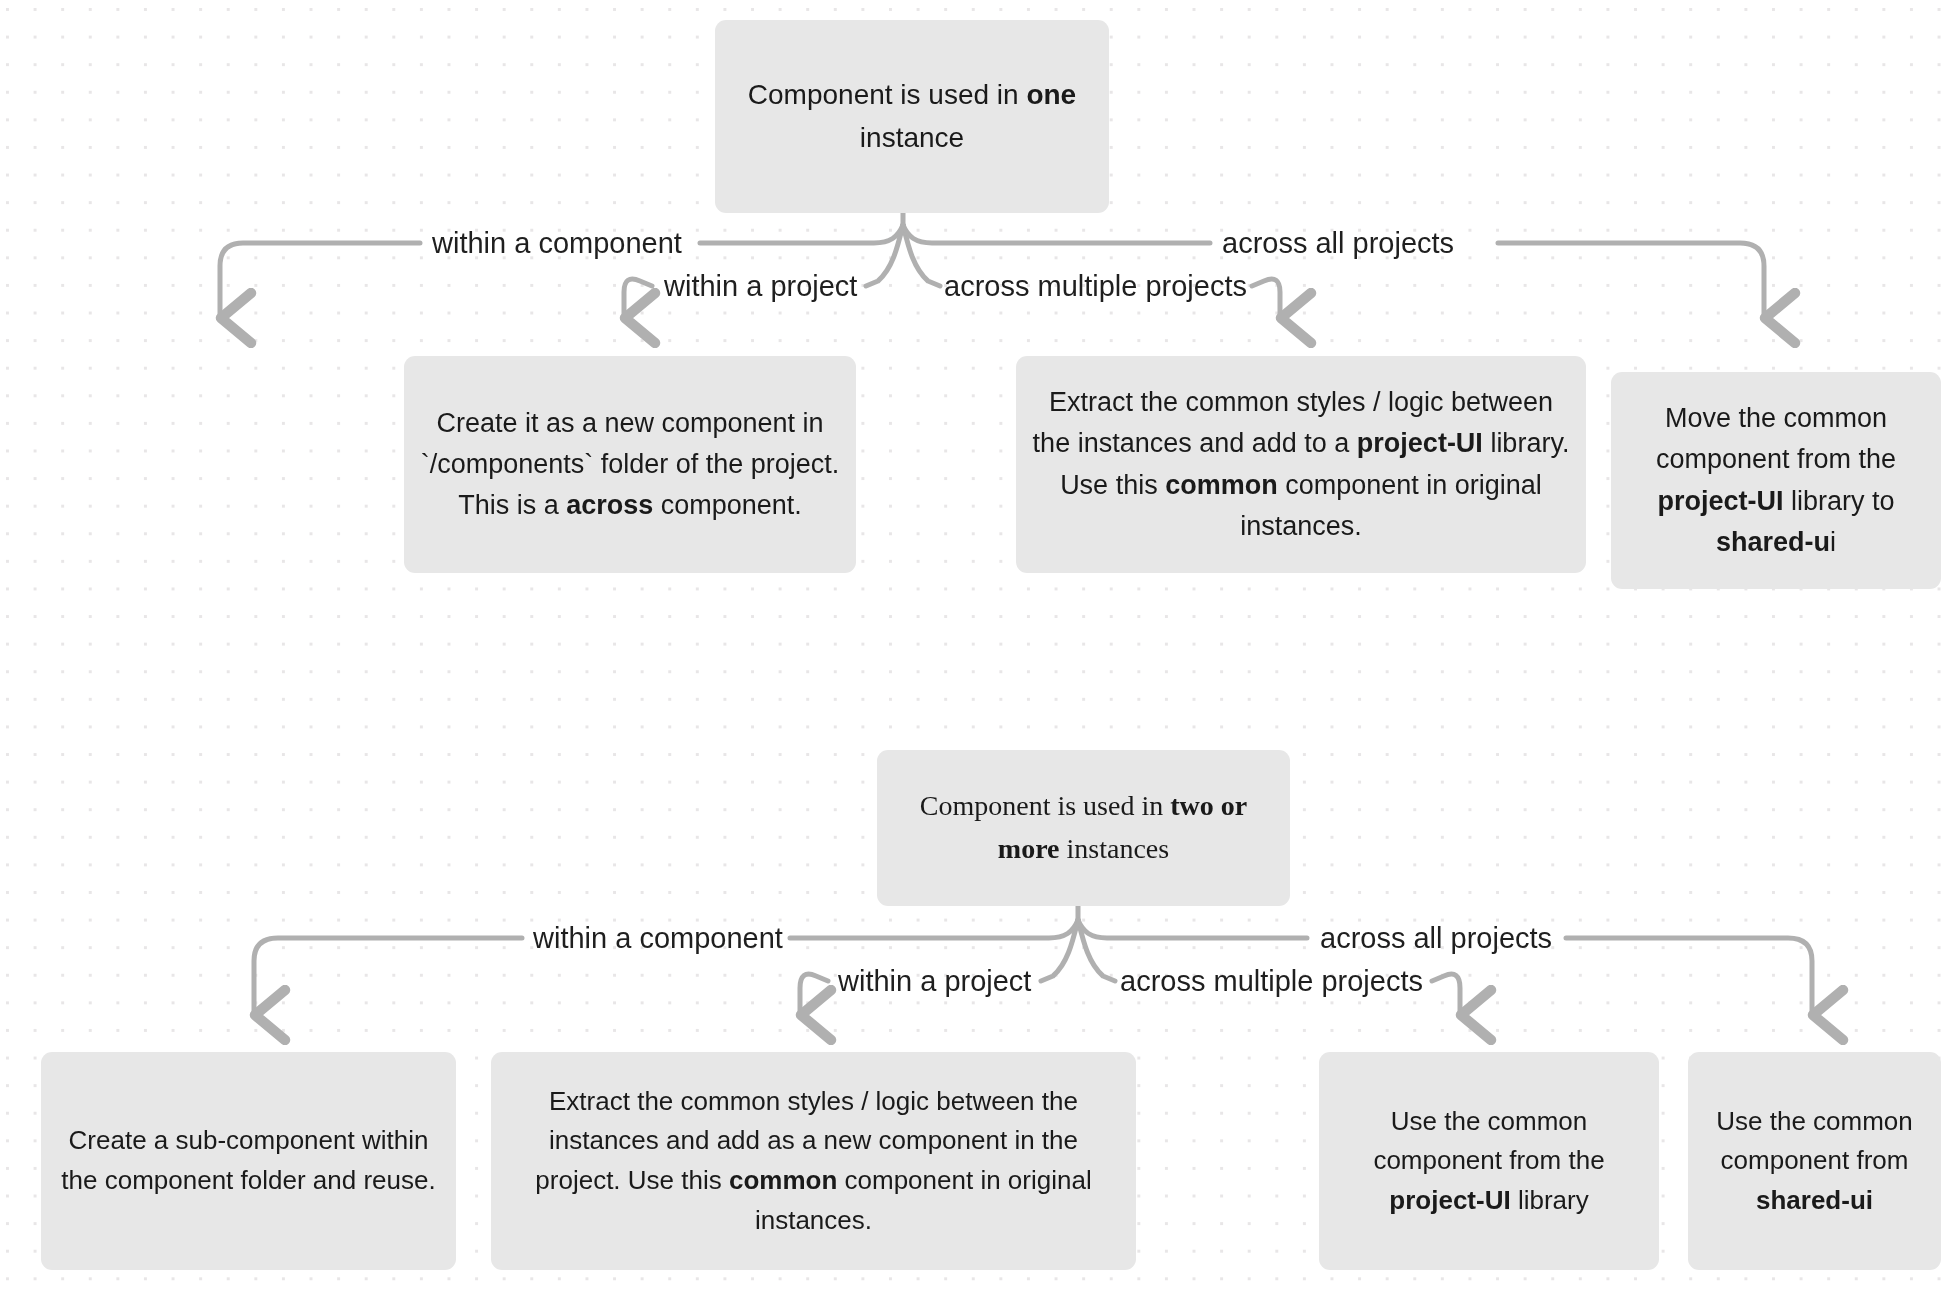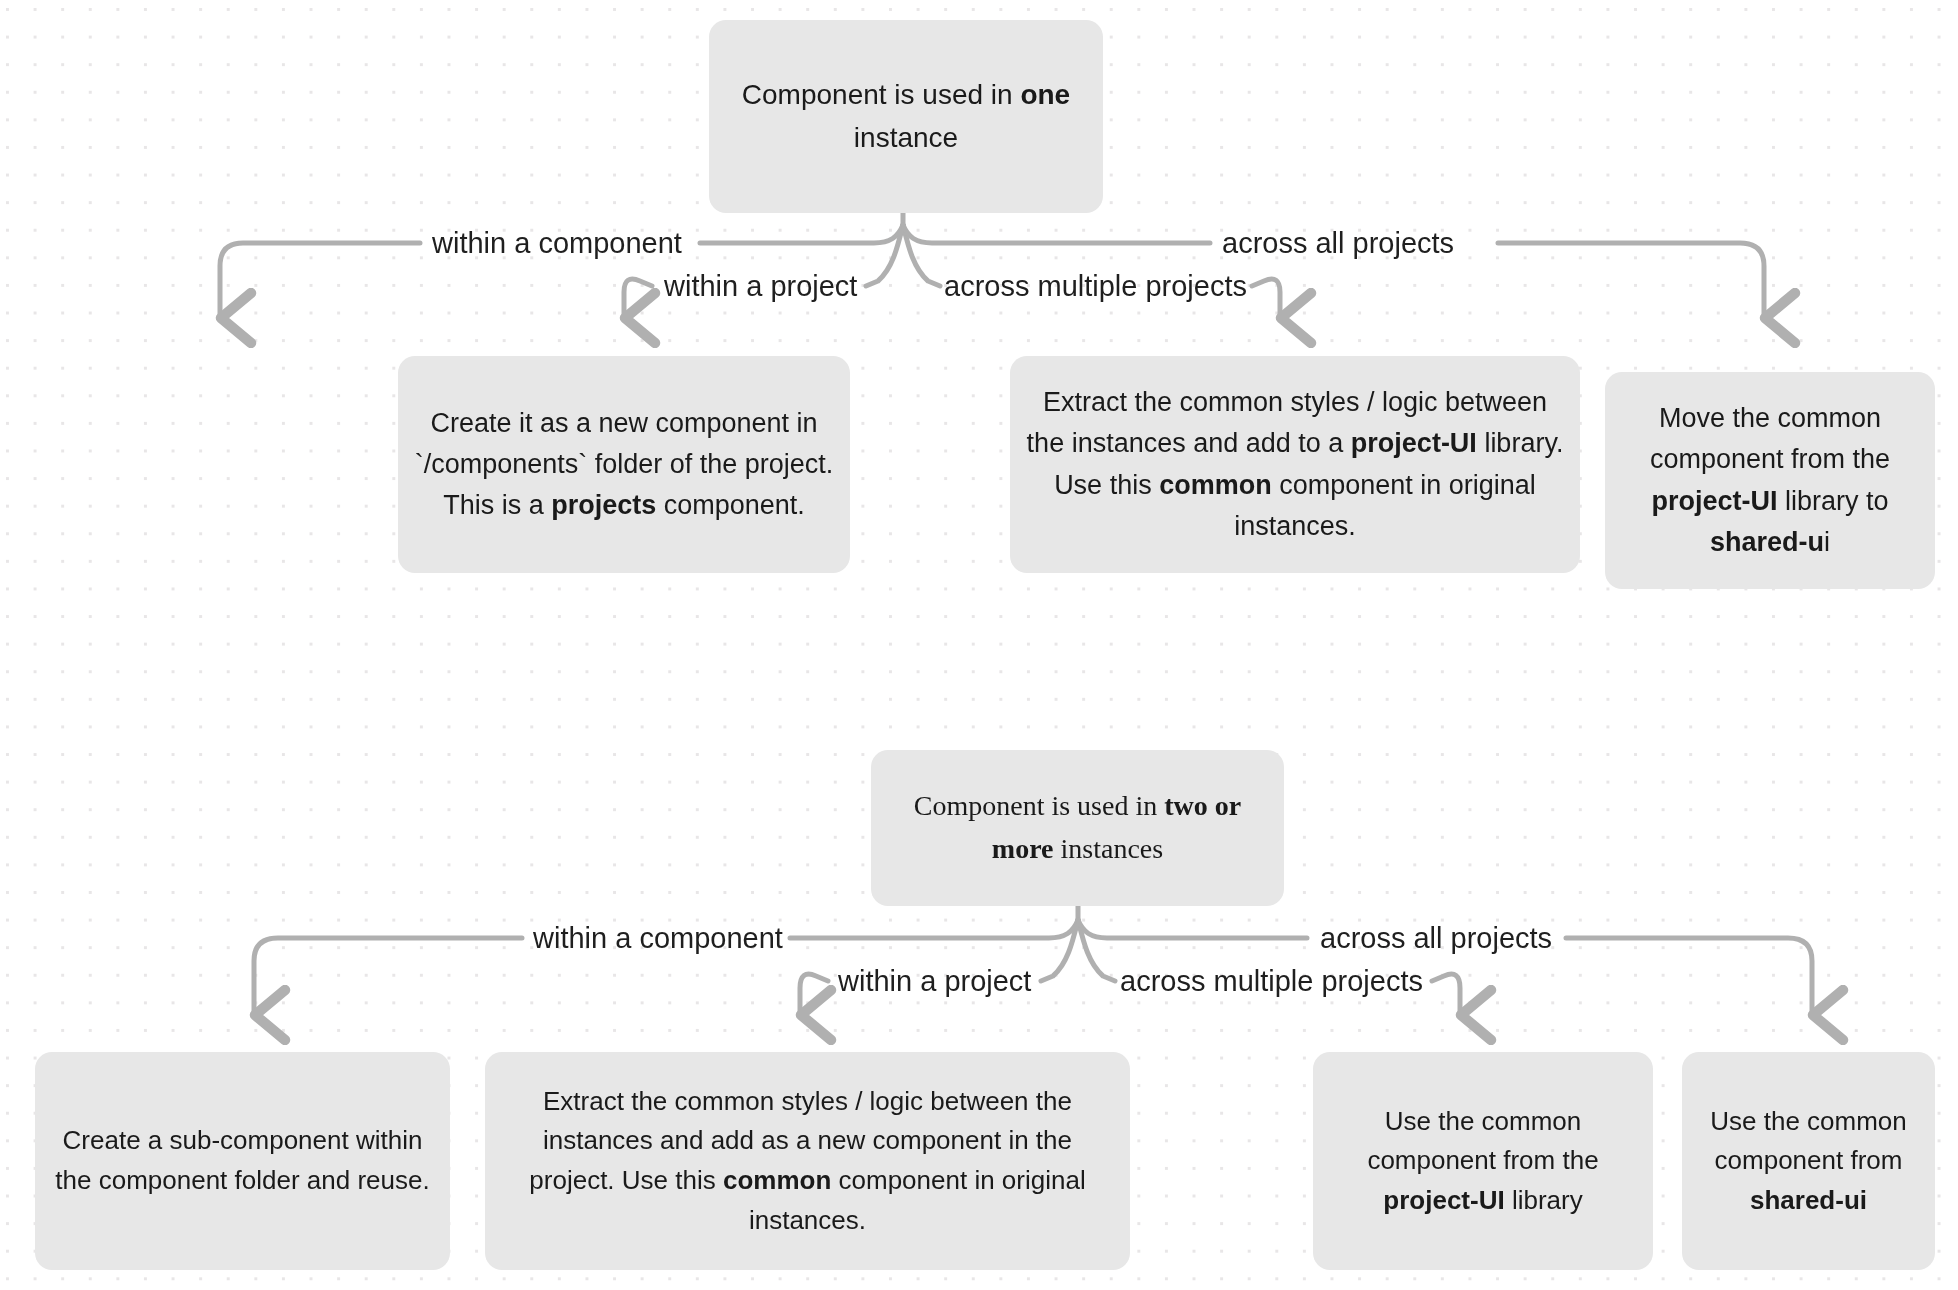--- a/index.html
+++ b/index.html
@@ -26,28 +26,29 @@
     left: 0;
     top: 0;
     width: 1958px;
     height: 1290px;
     pointer-events: none;
   }
   .node {
     position: absolute;
     box-sizing: border-box;
     background: #e7e7e7;
-    border-radius: 17px;
+    border-radius: 11px;
     display: flex;
     align-items: center;
     justify-content: center;
     text-align: center;
     color: #1a1a1a;
     line-height: 1.52;
     padding: 8px 14px;
+    margin-left: 6px;
   }
   .node .txt { display: block; width: 100%; }
   .node b { font-weight: bold; }
   .root-node { font-size: 28px; }
   .leaf-node { font-size: 27px; }
   .leaf-small { font-size: 26px; }
   .edge-label {
     position: absolute;
     font-size: 29px;
     color: #1f1f1f;
@@ -104,21 +105,21 @@
     <span class="txt">Component is used in <b>one</b> instance</span>
   </div>
 
   <div class="edge-label" style="left:432px; top:229px;">within a component</div>
   <div class="edge-label" style="left:664px; top:272px;">within a project</div>
   <div class="edge-label" style="left:944px; top:272px;">across multiple projects</div>
   <div class="edge-label" style="left:1222px; top:229px;">across all projects</div>
 
 
   <div class="node leaf-node" style="left:398px; top:356px; width:452px; height:217px;">
-    <span class="txt">Create it as a new component in `/components` folder of the project.<br>This is a <b>projects</b> component.</span>
+    <span class="txt">Create it as a new component in `/components` folder of the project.<br>This is a <b>across</b> component.</span>
   </div>
 
   <div class="node leaf-node" style="left:1010px; top:356px; width:570px; height:217px;">
     <span class="txt">Extract the common styles / logic between the instances and add to a <b>project-UI</b> library. Use this <b>common</b> component in original instances.</span>
   </div>
 
   <div class="node leaf-node" style="left:1605px; top:372px; width:330px; height:217px;">
     <span class="txt">Move the common component from the <b>project-UI</b> library to <b>shared-u</b>i</span>
   </div>
 

